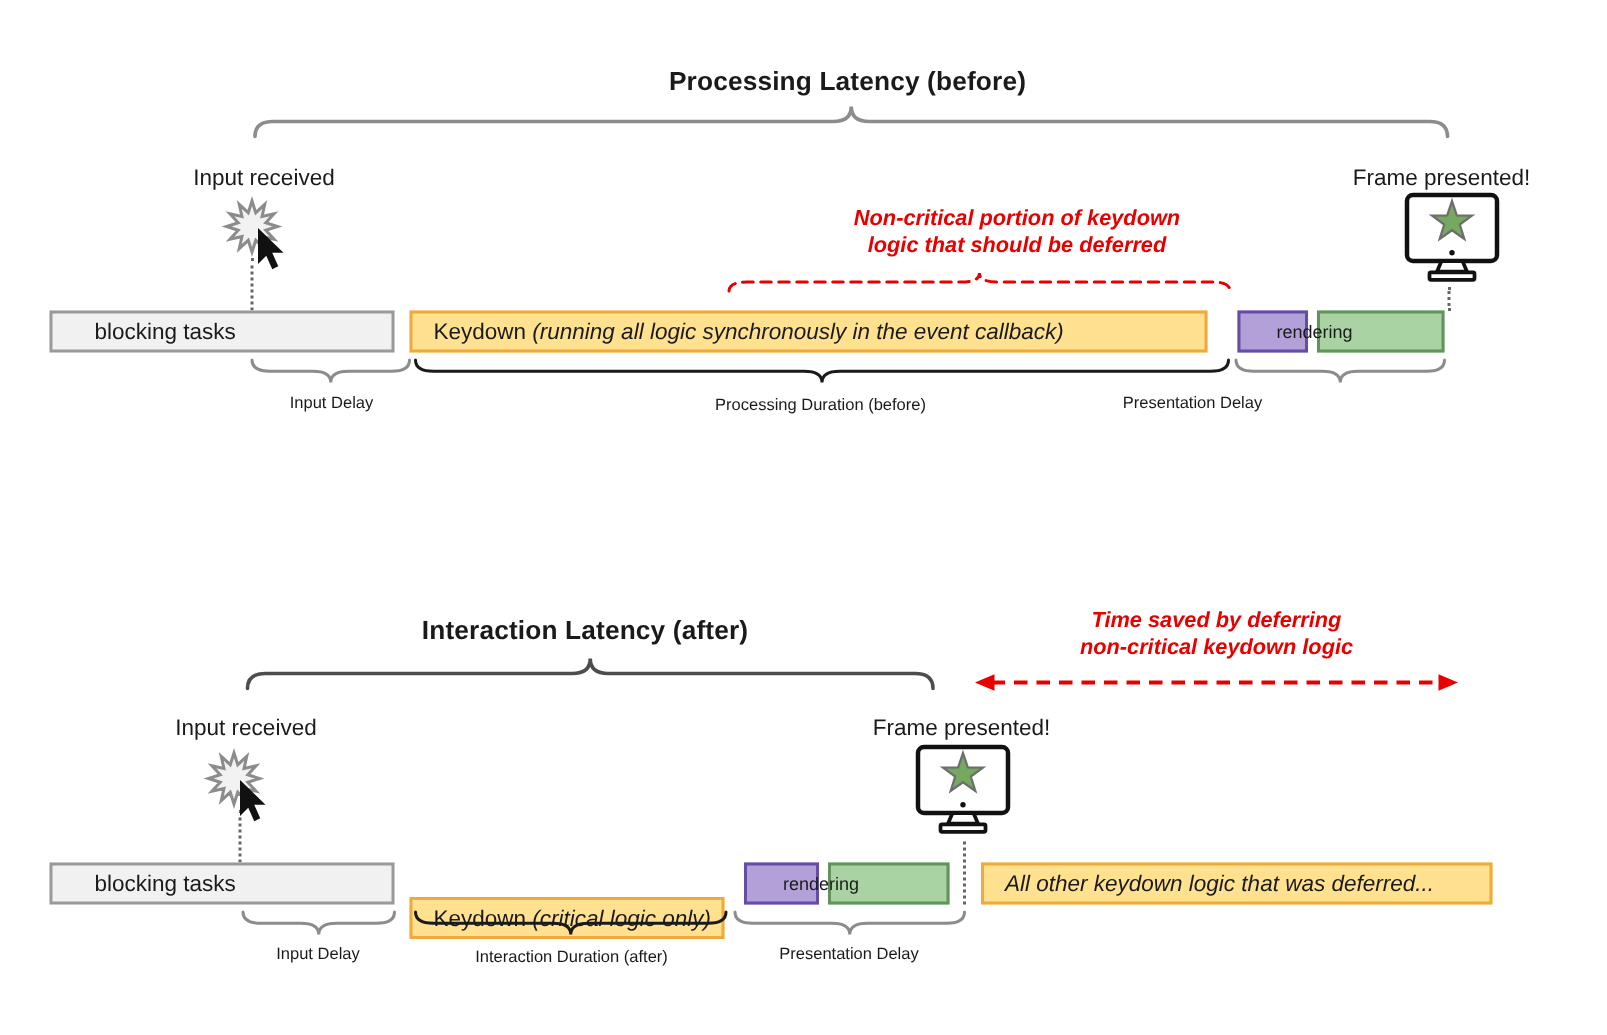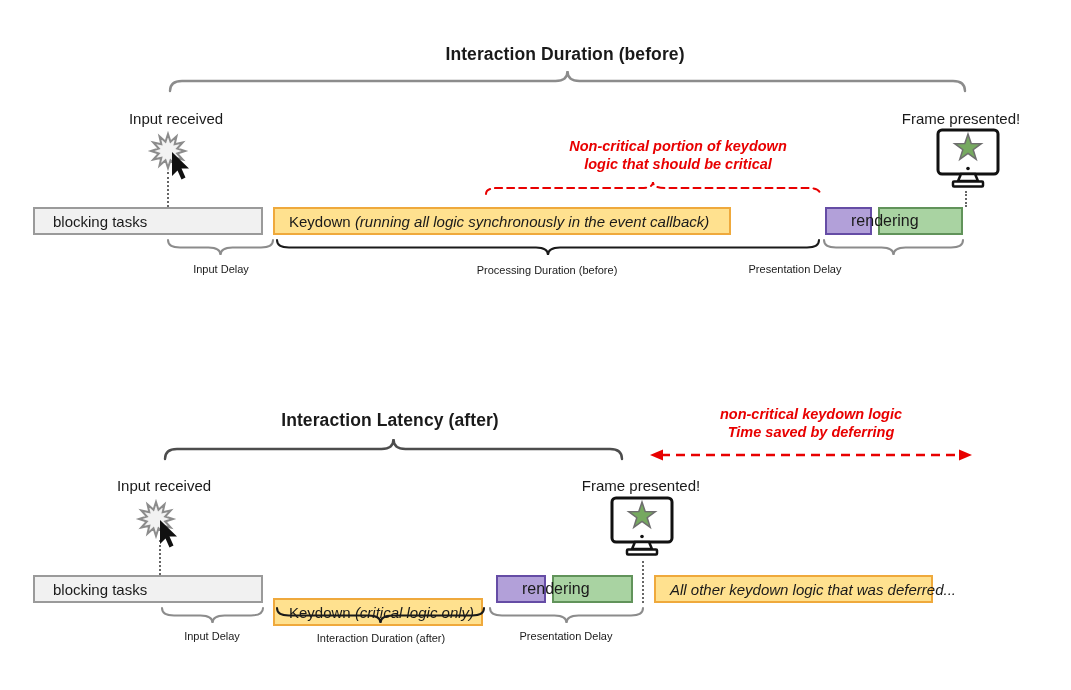--- a/index.html
+++ b/index.html
@@ -15,36 +15,36 @@
   *{margin:0;padding:0;box-sizing:border-box;}
   html,body{background:#fff;}
   body{font-family:"Liberation Sans","DejaVu Sans",sans-serif;color:var(--ink);}
   .canvas{position:relative;width:1071px;height:690px;background:#fff;overflow:hidden;}
   .abs{position:absolute;}
   .ctr{transform:translateX(-50%);white-space:nowrap;}
   .title{font-size:17.5px;font-weight:bold;letter-spacing:.1px;}
   .small-label{font-size:15px;}
   .red-note{color:var(--red);font-weight:bold;font-style:italic;font-size:14.5px;text-align:center;line-height:18px;}
   .bar{position:absolute;height:28px;border:2px solid;display:flex;align-items:center;font-size:15px;white-space:nowrap;overflow:visible;}
-  .bar-gray{background:var(--gray-fill);border-color:var(--gray-border);padding-left:18px;}
+  .bar-gray{background:var(--gray-fill);border-color:var(--gray-border);padding-left:28px;}
   .bar-yellow{background:var(--yellow-fill);border-color:var(--yellow-border);padding-left:14px;}
   .bar-purple{background:var(--purple-fill);border-color:var(--purple-border);}
   .bar-green{background:var(--green-fill);border-color:var(--green-border);}
-  .bar-label-overlay{position:absolute;font-size:16px;line-height:28px;z-index:6;white-space:nowrap;}
+  .bar-label-overlay{position:absolute;font-size:12px;line-height:28px;z-index:6;white-space:nowrap;}
   .dotline{position:absolute;width:0;border-left:2px dotted #666;}
   .ital{font-style:italic;}
   svg{display:block;overflow:visible;}
   .measure{font-size:11px;}
 </style>
 </head>
 <body>
 
 <div class="canvas">
 
-  <div class="abs ctr title" style="left:565px;top:44px;">Interaction Duration (before)</div>
+  <div class="abs ctr title" style="left:565px;top:44px;">Processing Latency (before)</div>
 
   <svg class="abs" style="left:170px;top:70px;" width="795" height="22">
       <path d="M0,21 Q0,11 12,11 L385.5,11 Q397.5,11 397.5,1 Q397.5,11 409.5,11 L783,11 Q795,11 795,21" fill="none" stroke="#8C8C8C" stroke-width="2.4" stroke-linecap="round"></path>
     </svg>
 
   <div class="abs ctr small-label" style="left:176px;top:110px;">Input received</div>
   <div class="dotline" style="left:167px;top:172px;height:35px;"></div>
   <svg class="abs" style="left:142px;top:126px;" width="62" height="62" viewBox="0 0 62 62">
     <polygon points="43,25 35.2,27.5 40.7,33.5 32.7,31.7 34.5,39.7 28.5,34.2 26,42 23.5,34.2 17.5,39.7 19.3,31.7 11.3,33.5 16.8,27.5 9,25 16.8,22.5 11.3,16.5 19.3,18.3 17.5,10.3 23.5,15.8 26,8 28.5,15.8 34.5,10.3 32.7,18.3 40.7,16.5 35.2,22.5" fill="#F2F2F2" stroke="#8C8C8C" stroke-width="2"></polygon>
     <path d="M30,26 L30,50 L35.5,44.5 L39.5,53.5 L43.5,51.5 L39.5,42.5 L47,42.5 Z" fill="#111"></path>
@@ -55,30 +55,30 @@
     <rect x="2" y="2" width="60" height="44" rx="4" fill="#fff" stroke="#111" stroke-width="3"></rect>
     <polygon points="32,6 35.2,15.6 45.3,15.7 37.2,21.7 40.2,31.3 32,25.5 23.8,31.3 26.8,21.7 18.7,15.7 28.8,15.6" fill="#76A960" stroke="#6E6E6E" stroke-width="1.5"></polygon>
     <circle cx="32" cy="40.5" r="1.8" fill="#111"></circle>
     <path d="M25,46 L39,46 L42,53 L22,53 Z" fill="#fff" stroke="#111" stroke-width="2.5"></path>
     <rect x="17" y="53.5" width="30" height="5" rx="1" fill="#fff" stroke="#111" stroke-width="2.5"></rect>
   </svg>
   <div class="dotline" style="left:965px;top:191px;height:16px;"></div>
 
   <div class="abs ctr red-note" style="left:659px;top:137px;margin-left:19px;">
     <div>Non-critical portion of keydown</div>
-    <div>logic that should be critical</div>
+    <div>logic that should be deferred</div>
   </div>
   <svg class="abs" style="left:486px;top:181px;" width="334" height="14">
       <path d="M0,13 Q0,7 12,7 L155,7 Q167,7 167,1 Q167,7 179,7 L322,7 Q334,7 334,13" fill="none" stroke="#E80000" stroke-width="2" stroke-linecap="round" stroke-dasharray="7,5"></path>
     </svg>
 
   <div class="bar bar-gray" style="left:33px;top:207px;width:230px;">
     <span>blocking tasks</span>
   </div>
-  <div class="bar bar-yellow" style="left:273px;top:207px;width:458px;">
+  <div class="bar bar-yellow" style="left:273px;top:207px;width:532px;">
     <span><span>Keydown </span><span class="ital">(running all logic synchronously in the event callback)</span></span>
   </div>
   <div class="bar bar-purple" style="left:825px;top:207px;width:47px;"></div>
   <div class="bar bar-green" style="left:878px;top:207px;width:85px;"></div>
   <span class="bar-label-overlay" style="left:851px;top:207px;">rendering</span>
 
   <svg class="abs" style="left:168px;top:239px;" width="105" height="17">
       <path d="M0,1 Q0,8.5 12,8.5 L40.5,8.5 Q52.5,8.5 52.5,16 Q52.5,8.5 64.5,8.5 L93,8.5 Q105,8.5 105,1" fill="none" stroke="#8C8C8C" stroke-width="2" stroke-linecap="round"></path>
     </svg>
   <svg class="abs" style="left:277px;top:239px;" width="542" height="17">
@@ -92,22 +92,22 @@
   <div class="abs ctr measure" style="left:547px;top:264px;">Processing Duration (before)</div>
   <div class="abs ctr measure" style="left:795px;top:263px;">Presentation Delay</div>
 
   <div class="abs ctr title" style="left:390px;top:410px;">Interaction Latency (after)</div>
 
   <svg class="abs" style="left:165px;top:438px;" width="457" height="22">
       <path d="M0,21 Q0,11 12,11 L216.5,11 Q228.5,11 228.5,1 Q228.5,11 240.5,11 L445,11 Q457,11 457,21" fill="none" stroke="#4D4D4D" stroke-width="2.4" stroke-linecap="round"></path>
     </svg>
 
   <div class="abs ctr red-note" style="left:811px;top:405px;">
+    <div>Time saved by deferring</div>
     <div>non-critical keydown logic</div>
-    <div>Time saved by deferring</div>
   </div>
   <svg class="abs" style="left:650px;top:449px;" width="322" height="12">
     <line x1="11" y1="6" x2="311" y2="6" stroke="#E80000" stroke-width="2.6" stroke-dasharray="9,6"></line>
     <polygon points="0,6 13,0.5 13,11.5" fill="#E80000"></polygon>
     <polygon points="322,6 309,0.5 309,11.5" fill="#E80000"></polygon>
   </svg>
 
   <div class="abs ctr small-label" style="left:164px;top:477px;">Input received</div>
   <div class="dotline" style="left:159px;top:540px;height:35px;"></div>
   <svg class="abs" style="left:130px;top:494px;" width="62" height="62" viewBox="0 0 62 62">
@@ -127,21 +127,21 @@
 
   <div class="bar bar-gray" style="left:33px;top:575px;width:230px;">
     <span>blocking tasks</span>
   </div>
   <div class="bar bar-yellow" style="left:273px;top:598px;width:210px;">
     <span><span>Keydown </span><span class="ital">(critical logic only)</span></span>
   </div>
   <div class="bar bar-purple" style="left:496px;top:575px;width:50px;"></div>
   <div class="bar bar-green" style="left:552px;top:575px;width:81px;"></div>
   <span class="bar-label-overlay" style="left:522px;top:575px;">rendering</span>
-  <div class="bar bar-yellow ital" style="left:654px;top:575px;width:279px;">
+  <div class="bar bar-yellow ital" style="left:654px;top:575px;width:341px;">
     <span>All other keydown logic that was deferred...</span>
   </div>
 
   <svg class="abs" style="left:162px;top:607px;" width="101" height="17">
       <path d="M0,1 Q0,8.5 12,8.5 L38.5,8.5 Q50.5,8.5 50.5,16 Q50.5,8.5 62.5,8.5 L89,8.5 Q101,8.5 101,1" fill="none" stroke="#8C8C8C" stroke-width="2" stroke-linecap="round"></path>
     </svg>
   <svg class="abs" style="left:277px;top:607px;" width="207" height="17">
       <path d="M0,1 Q0,8.5 12,8.5 L91.5,8.5 Q103.5,8.5 103.5,16 Q103.5,8.5 115.5,8.5 L195,8.5 Q207,8.5 207,1" fill="none" stroke="#1A1A1A" stroke-width="2" stroke-linecap="round"></path>
     </svg>
   <svg class="abs" style="left:490px;top:607px;" width="153" height="17">

